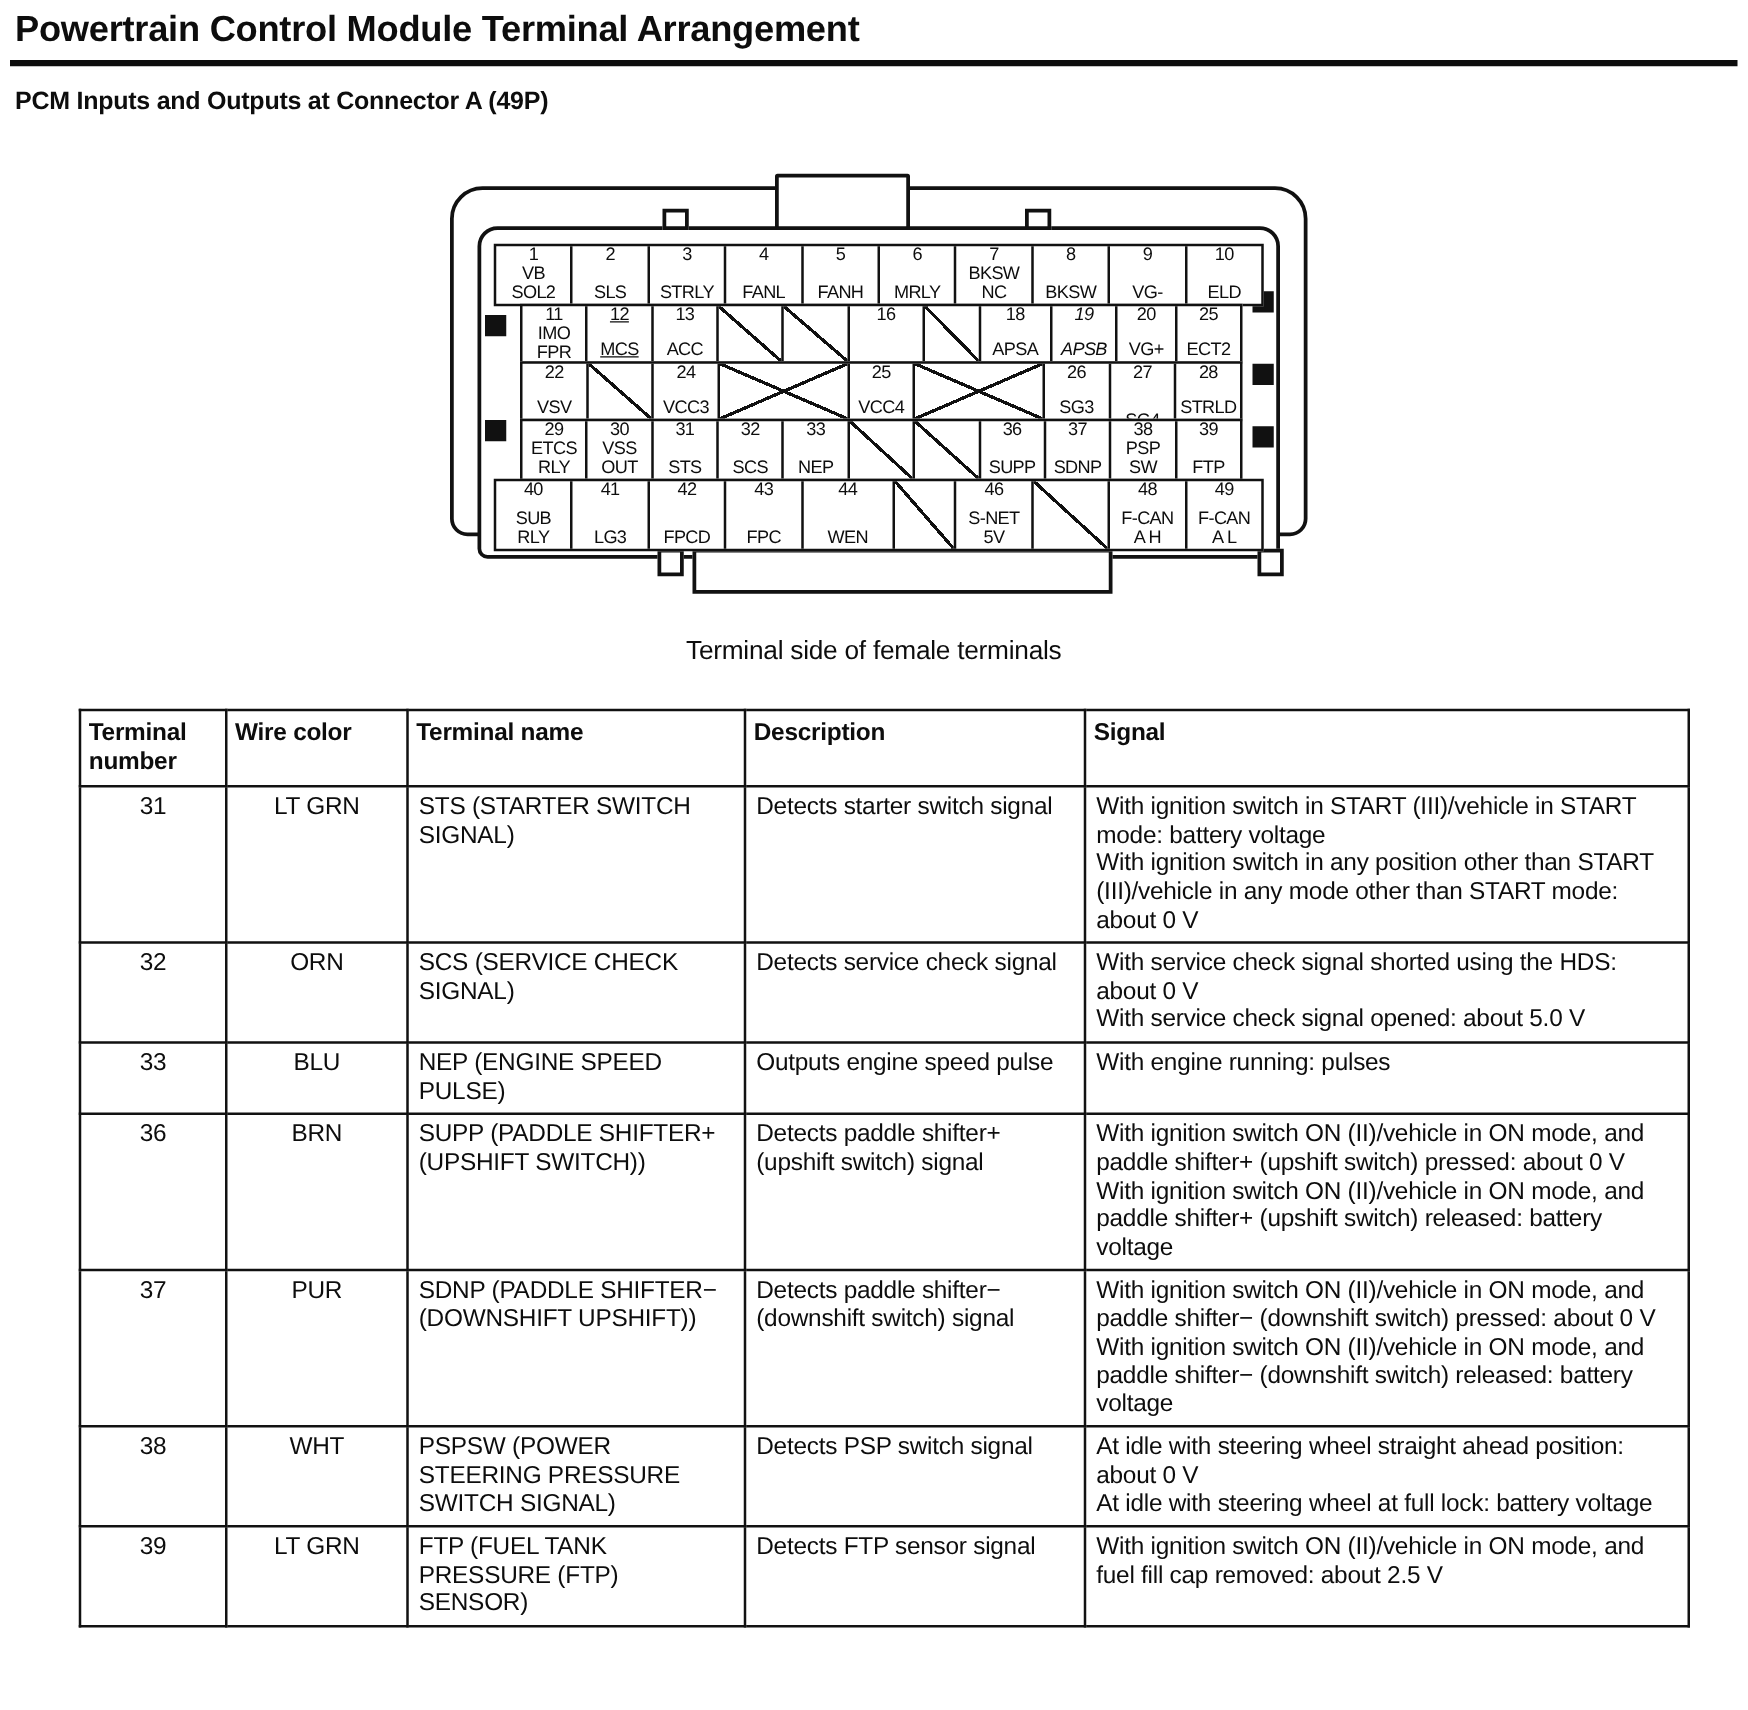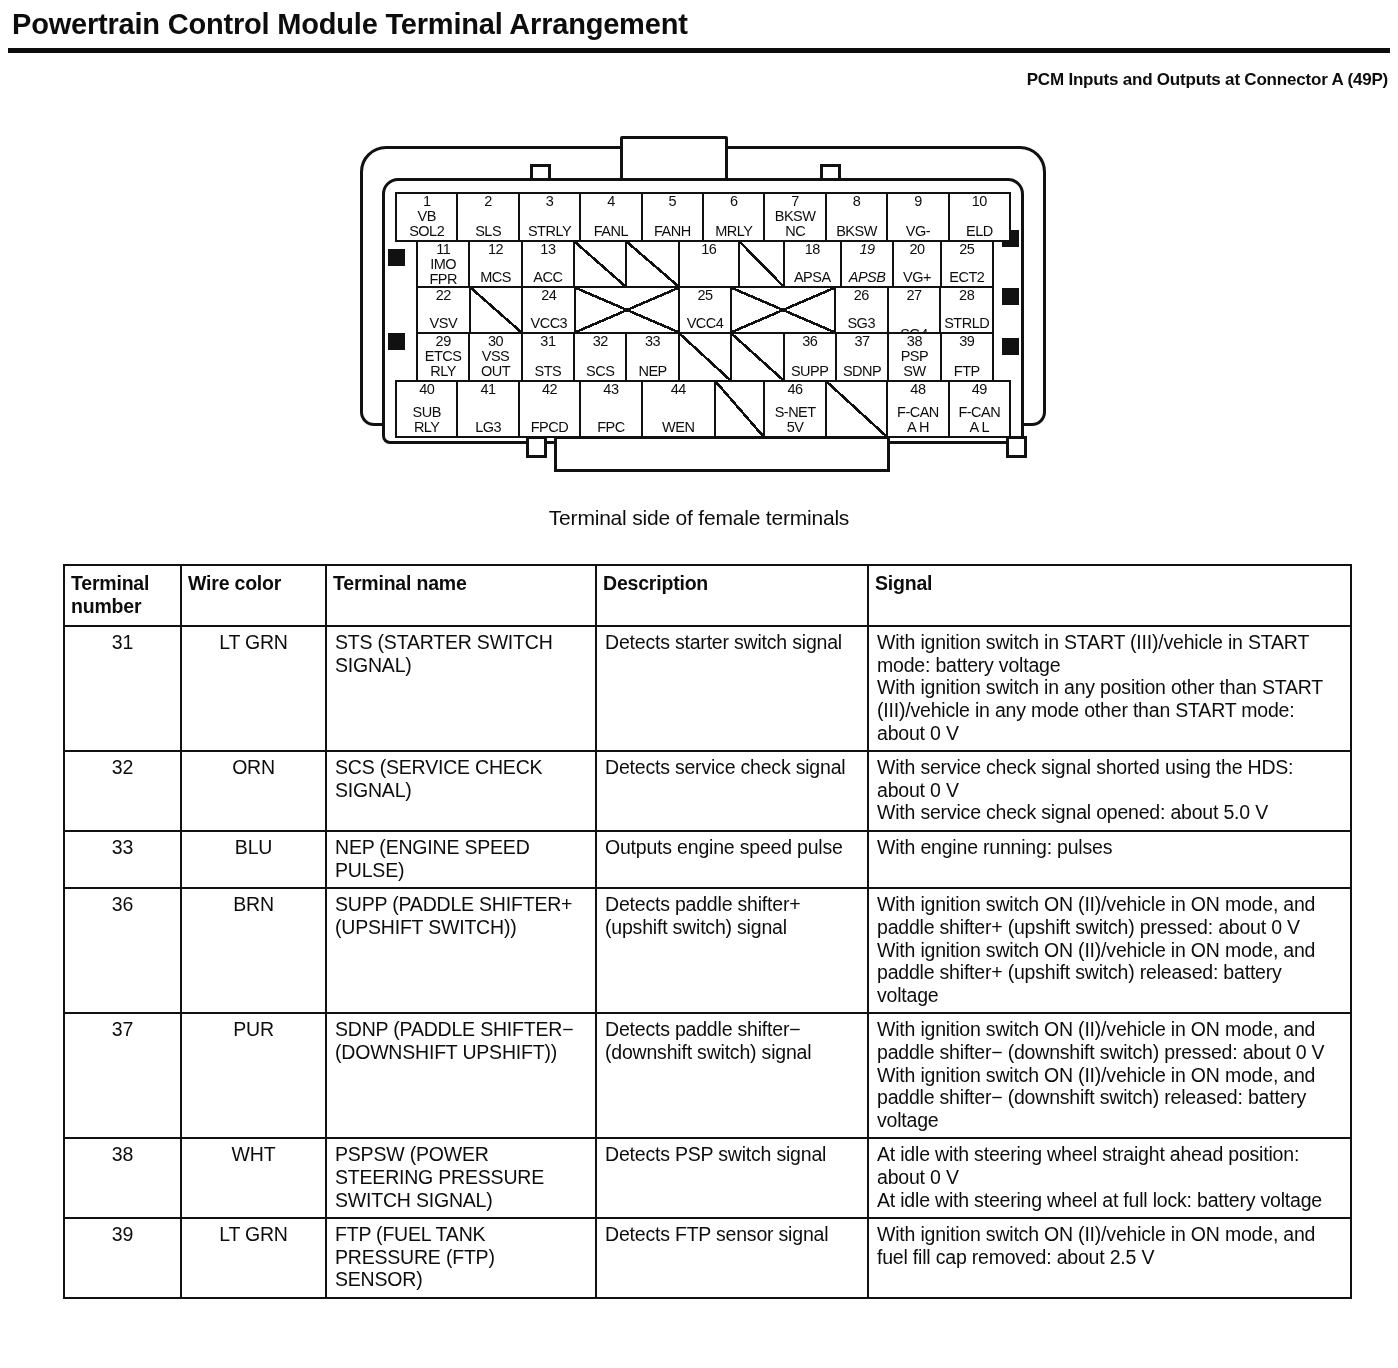--- a/index.html
+++ b/index.html
@@ -3,21 +3,21 @@
 <meta charset="utf-8">
 <style>
   html,body{margin:0;padding:0;background:#fff;}
   body{
     width:1398px;height:1368px;overflow:hidden;position:relative;
     font-family:"Liberation Sans","DejaVu Sans",sans-serif;color:#0d0d0d;
   }
   
   .title{font-size:29px;font-weight:bold;letter-spacing:-0.2px;margin:8px 10px 0 12px;}
   .title-rule{height:5px;background:#0d0d0d;margin:7px 8px 0 8px;}
-  .subtitle{font-size:17px;font-weight:bold;letter-spacing:-0.2px;margin:17px 10px 0 12px;text-align:right;}
+  .subtitle{font-size:20px;font-weight:bold;letter-spacing:-0.2px;margin:17px 10px 0 12px;}
 
   
   .connector-wrap{position:relative;width:700px;height:348px;margin:46px 0 0 358px;}
   .shape{position:absolute;box-sizing:border-box;background:#fff;border:3px solid #111;}
   .outer-shell{left:2px;top:10px;width:686px;height:280px;border-radius:26px 26px 14px 14px;z-index:1;}
   .top-tab{left:262px;top:0px;width:108px;height:46px;z-index:2;border-radius:2px;}
   .inner-shell{left:24px;top:42px;width:642px;height:266px;border-radius:16px 16px 8px 8px;z-index:3;}
   .notch{z-index:4;width:21px;height:17px;}
   .notch-t1{left:172px;top:28px;}
   .notch-t2{left:462px;top:28px;}
@@ -153,21 +153,21 @@
         </div>
       </div>
       <div class="pin-row pr2">
         <div class="pin-cell" style="flex: 1 1 0px;">
           <div class="pin-num">11</div>
           <div class="pin-name">
             <div>IMO</div>
             <div>FPR</div>
           </div>
         </div>
-        <div class="pin-cell" style="flex: 1 1 0px;">
+        <div class="pin-cell" style="flex: 1 1 0px; text-decoration: underline;">
           <div class="pin-num">12</div>
           <div class="pin-name">
             <div>MCS</div>
           </div>
         </div>
         <div class="pin-cell" style="flex: 1 1 0px;">
           <div class="pin-num">13</div>
           <div class="pin-name">
             <div>ACC</div>
           </div>

